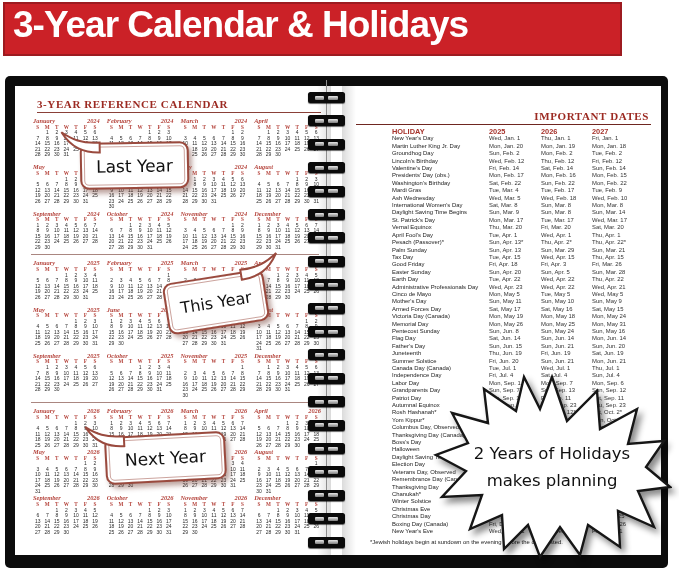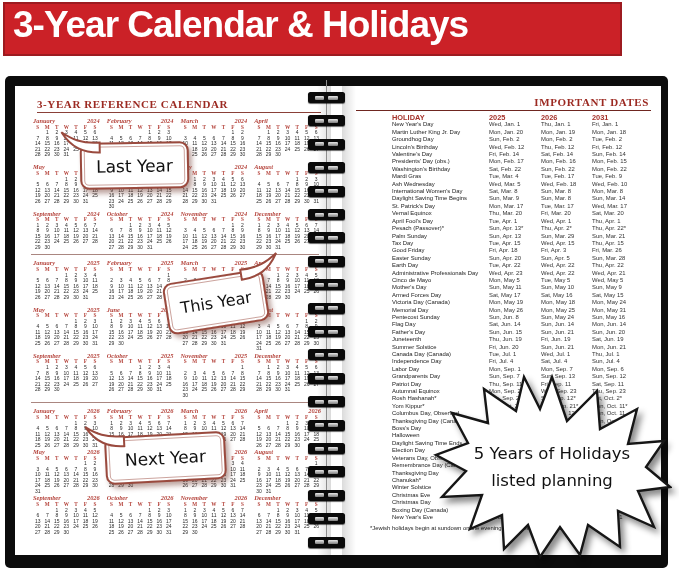--- a/index.html
+++ b/index.html
@@ -42,21 +42,21 @@
   .mh{display:flex;justify-content:space-between;color:var(--calendar_red);
     font-family:"Liberation Serif",serif;font-style:italic;font-weight:bold;
     font-size:6.4px;line-height:7.5px;}
   .wd,.days{display:grid;grid-template-columns:repeat(7,1fr);text-align:center;}
   .wd{color:var(--calendar_red);font-family:"Liberation Serif",serif;font-weight:bold;
     font-size:5.2px;line-height:5.8px;}
   .days{font-size:5px;line-height:5.5px;grid-auto-rows:5.5px;color:#2a2a2a;}
   .year-sep{border-top:1px solid #aa8680;margin:4px 12px 3px 16px;}
 
   
-  .imp-title{margin:10px 10px 0 14px;color:var(--title_red);text-align:right;
+  .imp-title{margin:24px 10px 0 14px;color:var(--title_red);text-align:right;
     font-family:"Liberation Serif",serif;font-weight:bold;font-size:11px;letter-spacing:.6px;
     border-bottom:1.5px solid #6f2620;padding-bottom:2px;padding-right:2px;}
   .holiday-table{margin:3px 0 0 50px;display:grid;
     grid-template-columns:97px 52px 51px 56px;grid-auto-rows:7.42px;
     font-size:5.9px;line-height:7.42px;color:#222;}
   .holiday-table .colh{color:var(--table_header_red);font-family:Liberation Sans, sans-serif;
     font-weight:bold;font-size:7.4px;line-height:8.5px;}
   .holiday-table .hn{white-space:nowrap;overflow:hidden;}
   .holiday-table .hd{white-space:nowrap;color:#333;}
   .footnote{margin:4px 0 0 28px;font-size:5.9px;color:#222;}
@@ -1913,21 +1913,21 @@
         </div>
       <div class="gutter-shade-l"></div>
     </div>
 
     <div class="page page-right">
       <div class="imp-title">IMPORTANT DATES</div>
       <div class="holiday-table" id="holiday-table">
         <span class="colh">HOLIDAY</span>
         <span class="colh">2025</span>
         <span class="colh">2026</span>
-        <span class="colh">2031</span>
+        <span class="colh">2027</span>
       <span class="hn">New Year's Day</span>
           <span class="hd">Wed, Jan. 1</span>
           <span class="hd">Thu, Jan. 1</span>
           <span class="hd">Fri, Jan. 1</span>
           <span class="hn">Martin Luther King Jr. Day</span>
           <span class="hd">Mon, Jan. 20</span>
           <span class="hd">Mon, Jan. 19</span>
           <span class="hd">Mon, Jan. 18</span>
           <span class="hn">Groundhog Day</span>
           <span class="hd">Sun, Feb. 2</span>
@@ -2244,17 +2244,17 @@
       <path d="M2,2 C12,18 24,23 40,23 L40,13 C22,14 12,9 2,2 Z" fill="#fff" stroke="#9a4a3e" stroke-width="2"></path>
     </svg>
     <span>Next Year</span>
   </div>
 
   <div class="starburst">
     <svg width="240" height="196" viewBox="0 0 240 190">
       <polygon fill="#fff" stroke="#161616" stroke-width="2.4" points="120,8 135,52 165,22 168,60 205,40 196,75 232,72 214,98 238,118 206,122 222,158 186,142 188,178 156,156 148,186 128,158 108,188 96,156 72,180 70,146 38,160 50,126 10,128 34,102 4,86 36,74 20,44 56,54 52,20 84,42 92,8 108,40"></polygon>
     </svg>
     <div class="star-text">
-      <span>5 Years of Holidays</span>
-      <span>listed planning</span>
+      <span>2 Years of Holidays</span>
+      <span>makes planning</span>
     </div>
   </div>
 </div>
 
 </body></html>

